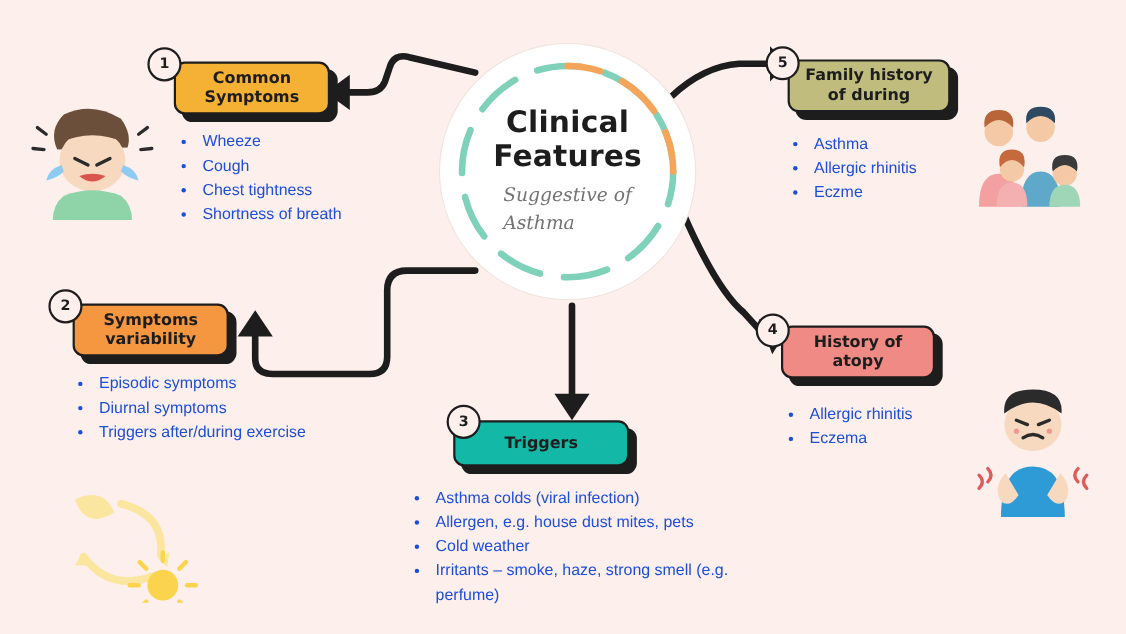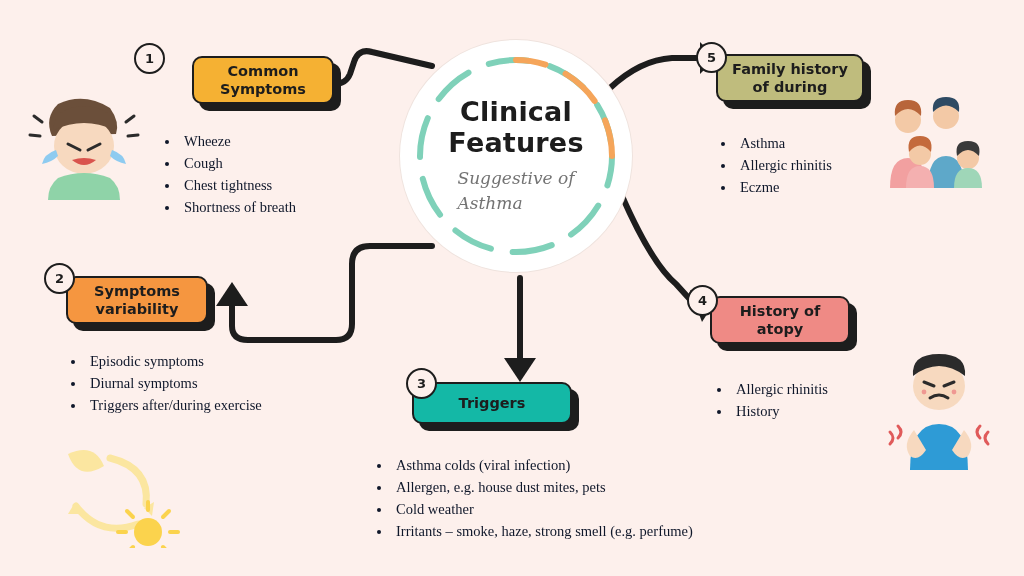--- a/index.html
+++ b/index.html
@@ -104,39 +104,38 @@
     align-items: center;
     justify-content: center;
     font-family: "DejaVu Sans", sans-serif;
     font-weight: bold;
     font-size: 13px;
     color: #1d1d1d;
     z-index: 3;
   }
 
   
-  #node-1 { left: 158px; top: 56px;  width: 142px; height: 48px; margin-left: 34px; }
+  #node-1 { left: 158px; top: 56px;  width: 142px; height: 48px; }
   #badge-1 { left: 134px; top: 43px; }
   #node-2 { left: 66px;  top: 276px; width: 142px; height: 48px; }
   #badge-2 { left: 44px; top: 263px; }
   #node-3 { left: 412px; top: 382px; width: 160px; height: 42px; }
   #badge-3 { left: 406px; top: 368px; }
   #node-4 { left: 710px; top: 296px; width: 140px; height: 48px; }
   #badge-4 { left: 687px; top: 285px; }
   #node-5 { left: 716px; top: 54px;  width: 148px; height: 48px; }
   #badge-5 { left: 696px; top: 42px; }
 
   
   .bullets {
     position: absolute;
-    font-family: Liberation Serif, serif;
+    font-family: Liberation Sans, sans-serif;
     font-size: 14.5px;
     line-height: 22px;
-    color: #0f172a;
-    margin-top: 12px;
+    color: #1d4ed8;
   }
   .bullets ul {
     margin: 0;
     padding-left: 20px;
     list-style: disc;
   }
   .bullets li { margin: 0 0 0 0; padding-left: 4px; }
 
   #list-1 { left: 160px; top: 118px; width: 220px; }
   #list-2 { left: 66px;  top: 338px; width: 230px; }
@@ -259,21 +258,21 @@
       <div>
         <div>History of</div>
         <div>atopy</div>
       </div>
     </div>
   </div>
   <div class="badge" id="badge-4">4</div>
   <div class="bullets" id="list-4">
     <ul>
       <li>Allergic rhinitis</li>
-      <li>History</li>
+      <li>Eczema</li>
     </ul>
   </div>
 
   <div class="node" id="node-5">
     <div class="shadow"></div>
     <div class="box" style="background:#bfbc7d">
       <div>
         <div>Family history</div>
         <div>of during</div>
       </div>

